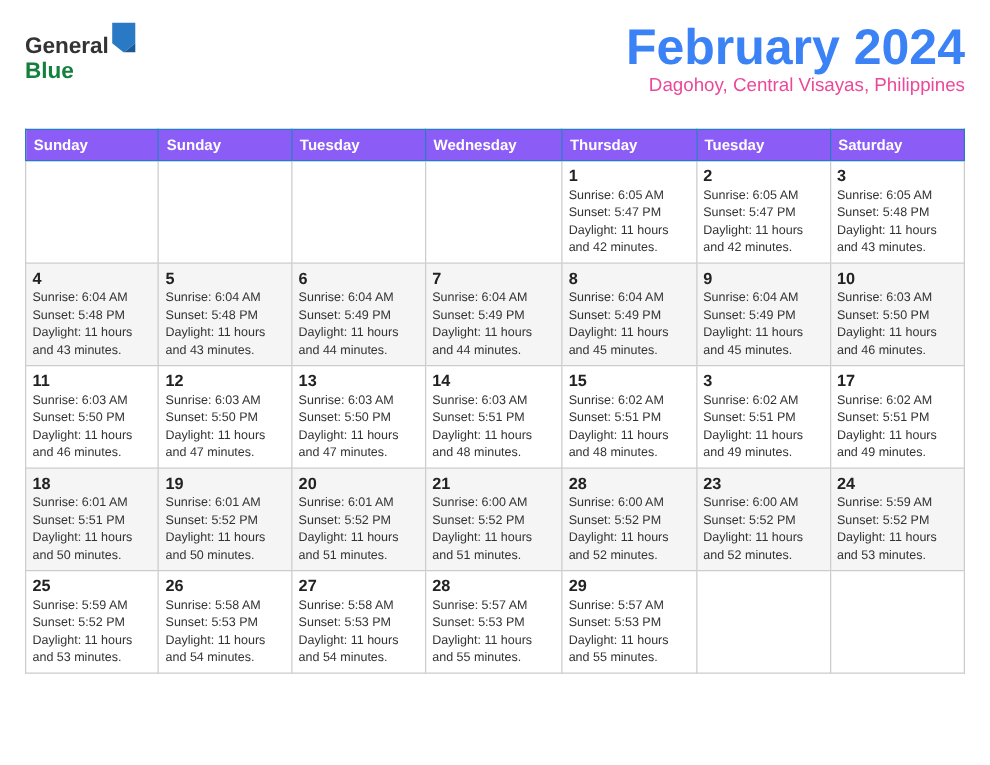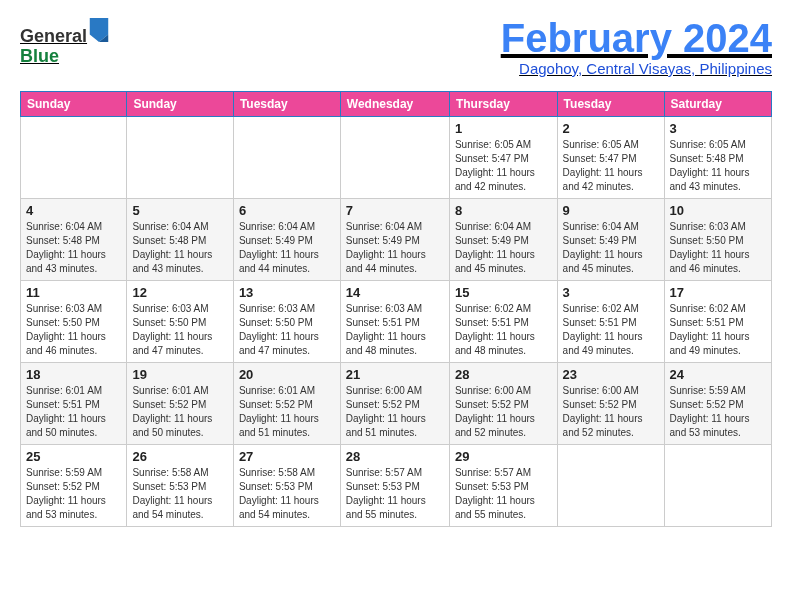--- a/index.html
+++ b/index.html
@@ -7,22 +7,21 @@
       font-family: Arial, sans-serif;
       background: #fff;
       width: 792px;
       min-height: 612px;
       padding: 16px 20px;
     }
     .header-area {
       display: flex;
       justify-content: space-between;
       align-items: flex-start;
-      margin-bottom: 14px;
-      text-decoration: underline;
+      margin-bottom: 26px;
     }
     .logo {
       display: flex;
       align-items: center;
       margin-top: 4px;
     }
     .logo-text {
       font-size: 18px;
       font-weight: bold;
       line-height: 1.1;
@@ -39,30 +38,30 @@
       text-align: right;
     }
     .month-year {
       font-size: 40px;
       font-weight: bold;
       color: #3b82f6;
       line-height: 1.1;
     }
     .location {
       font-size: 15px;
-      color: #1d4ed8;
+      color: #ec4899;
       font-weight: normal;
     }
     .calendar {
       width: 100%;
       border-collapse: collapse;
       font-size: 11px;
     }
     .calendar thead tr th {
-      background-color: #ec4899;
+      background-color: #8b5cf6;
       color: #fff;
       padding: 5px 6px;
       text-align: left;
       font-size: 12px;
       font-weight: bold;
       border: 1px solid #2979c4;
     }
     .calendar tbody tr td {
       border: 1px solid #ccc;
       vertical-align: top;

